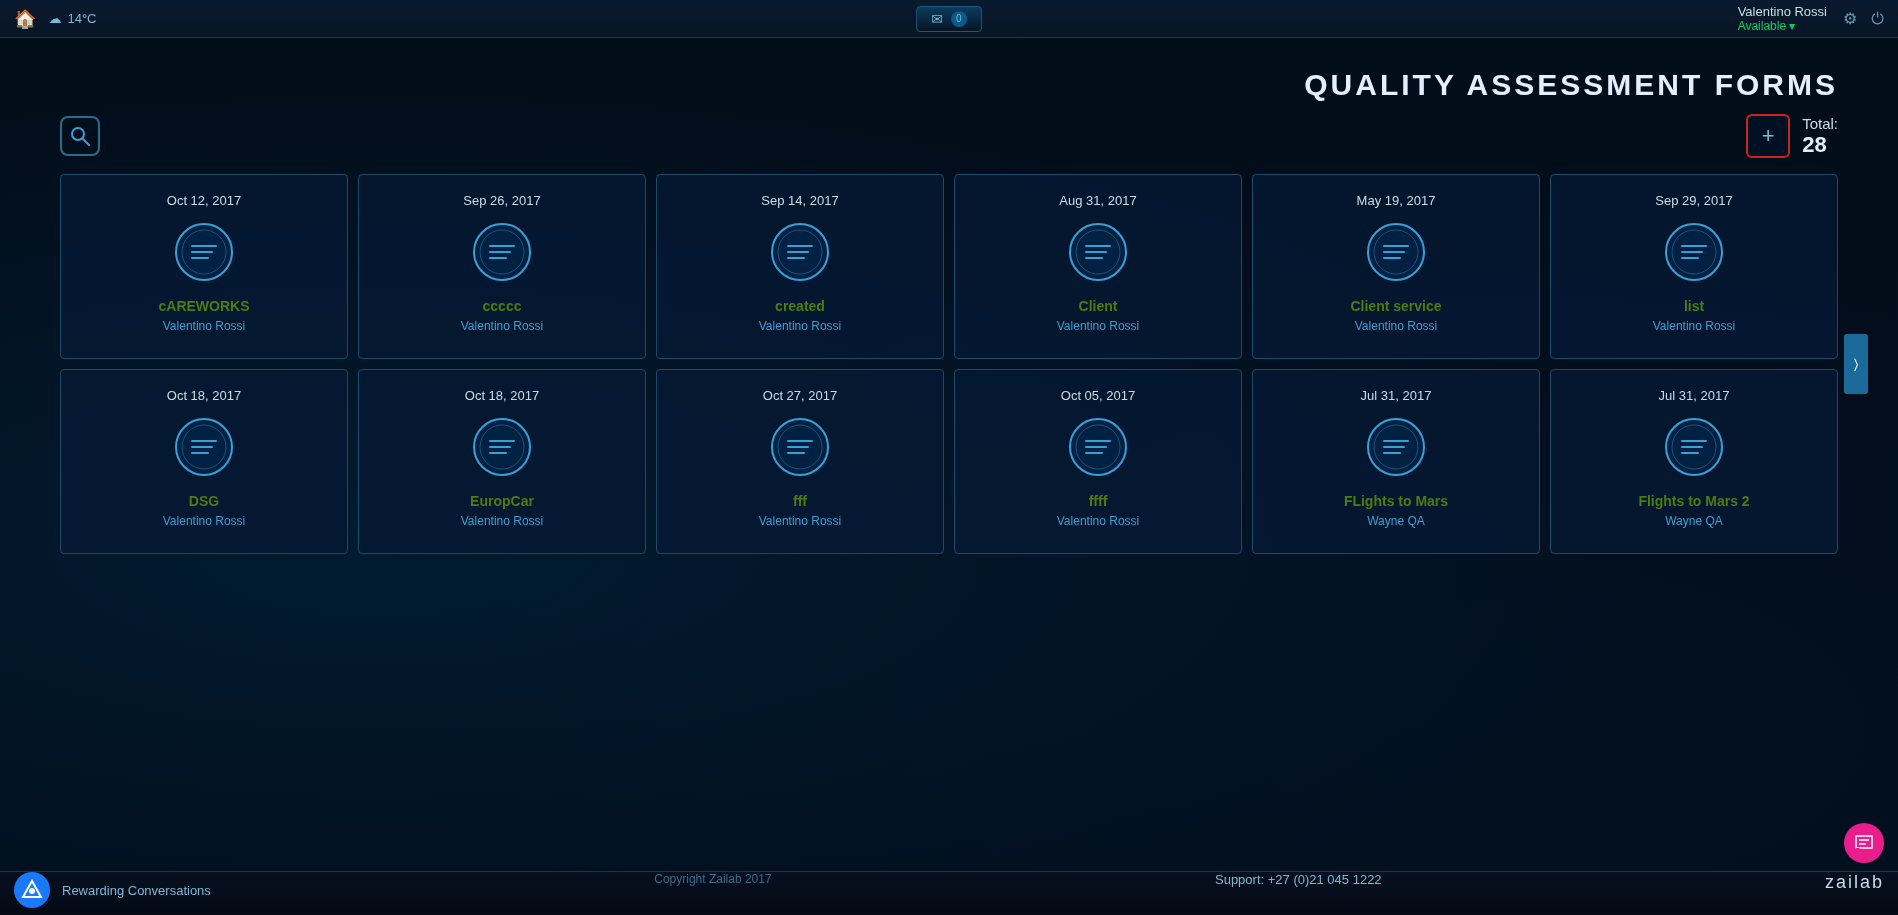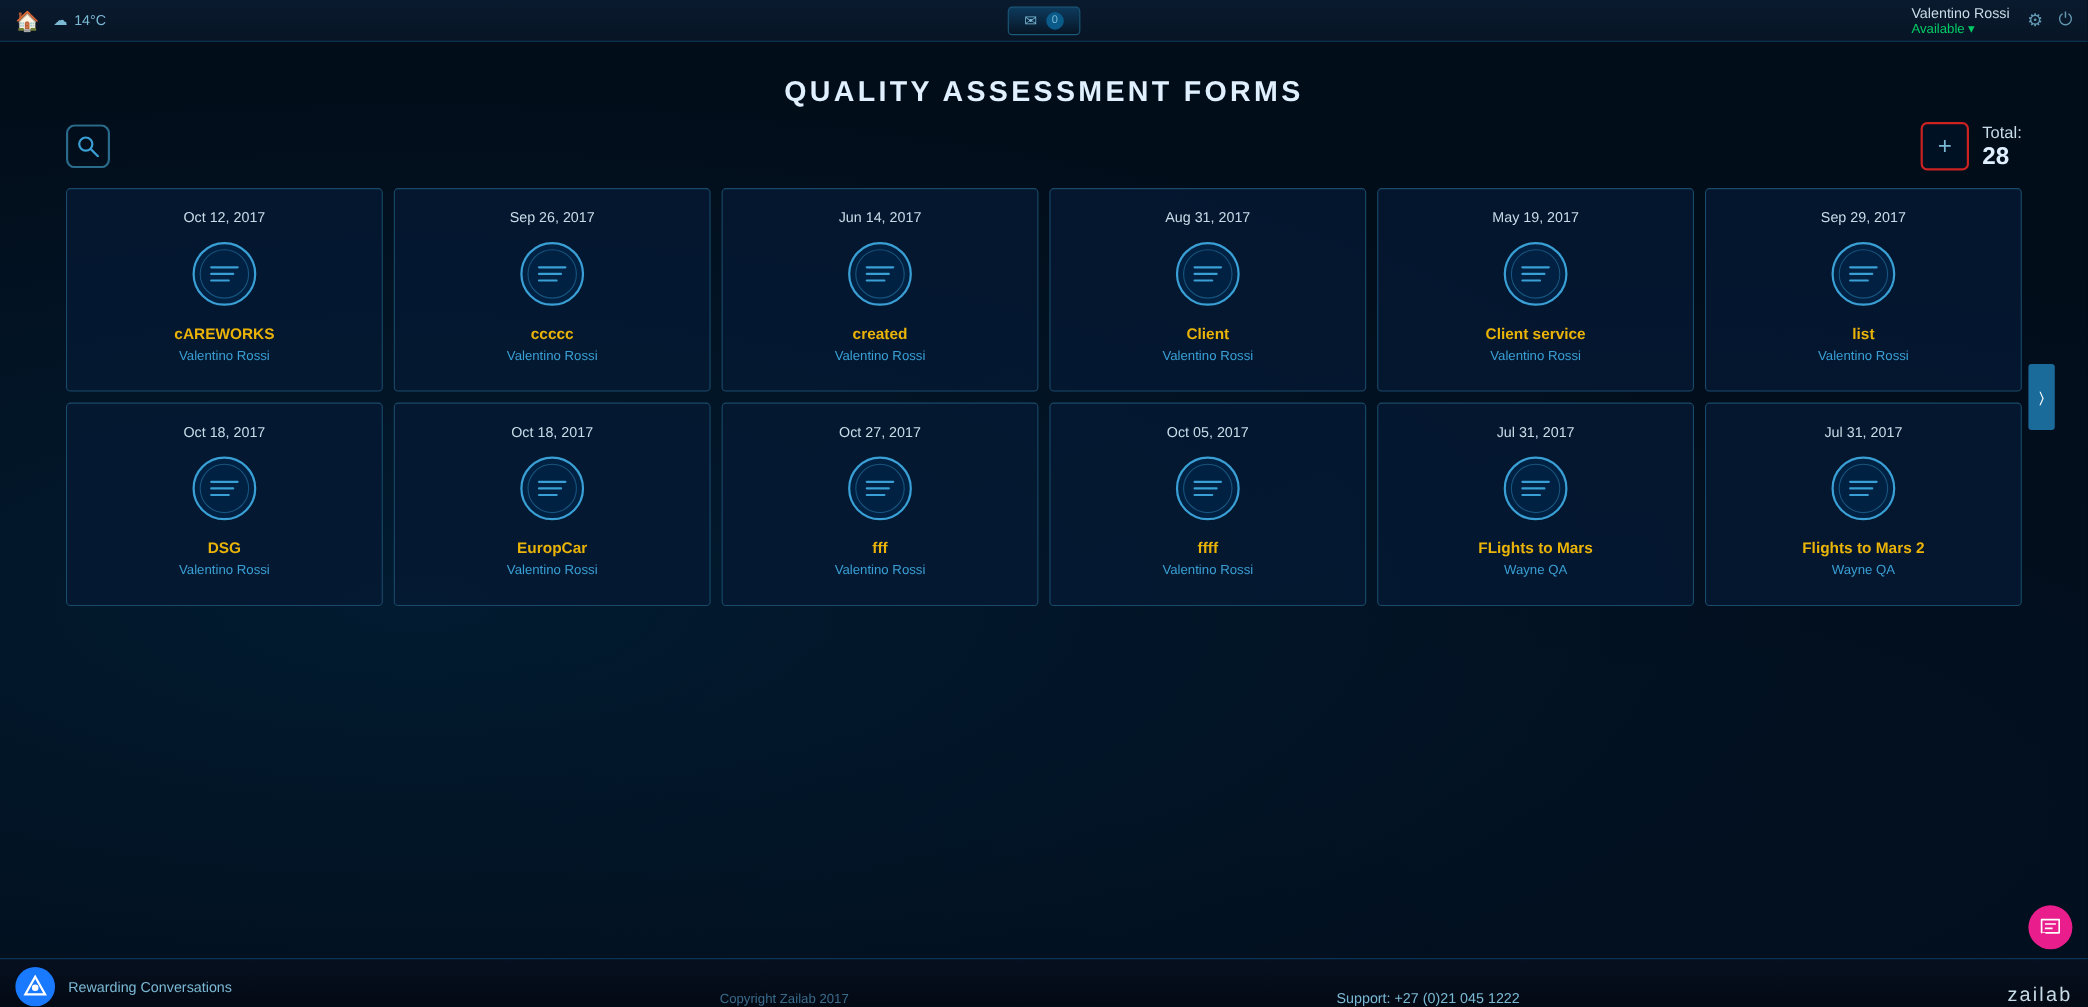--- a/index.html
+++ b/index.html
@@ -113,22 +113,22 @@
     }
 
     
     .main-content {
       padding: 30px 60px 20px;
       position: relative;
       z-index: 5;
     }
 
     .page-title {
-      text-align: center;
-      font-size: 26px;
+      text-align: right;
+      font-size: 30px;
       font-weight: 600;
       letter-spacing: 3px;
       color: #e0f0ff;
       margin-bottom: 12px;
     }
     .page-description {
       text-align: center;
       color: #3a9fd4;
       font-size: 14px;
       line-height: 1.6;
@@ -219,21 +219,21 @@
       height: 60px;
       margin-bottom: 16px;
     }
     .card-icon svg {
       width: 60px;
       height: 60px;
     }
     .card-name {
       font-size: 14px;
       font-weight: 600;
-      color: #eab308;
+      color: #4d7c0f;
       text-align: center;
       margin-bottom: 5px;
     }
     .card-owner {
       font-size: 12px;
       color: #3a9fd4;
       text-align: center;
     }
 
     
@@ -257,21 +257,21 @@
     
     .bottom-bar {
       position: absolute;
       bottom: 0;
       left: 0;
       right: 0;
       height: 44px;
       background: linear-gradient(180deg, #071020 0%, #030a14 100%);
       border-top: 1px solid #0d3a5c;
       display: flex;
-      align-items: flex-end;
+      align-items: flex-start;
       justify-content: space-between;
       padding: 0 14px;
       z-index: 10;
     }
     .bottom-left {
       display: flex;
       align-items: center;
       gap: 12px;
     }
     .zailab-logo-sm {
@@ -396,21 +396,21 @@
       <circle cx="30" cy="30" r="28" stroke="#3a9fd4" stroke-width="2" fill="rgba(0,40,80,0.6)"></circle>
       <circle cx="30" cy="30" r="22" stroke="#3a9fd4" stroke-width="1" fill="none" opacity="0.4"></circle>
       <line x1="18" y1="24" x2="42" y2="24" stroke="#3a9fd4" stroke-width="2" stroke-linecap="round"></line>
       <line x1="18" y1="30" x2="38" y2="30" stroke="#3a9fd4" stroke-width="2" stroke-linecap="round"></line>
       <line x1="18" y1="36" x2="34" y2="36" stroke="#3a9fd4" stroke-width="2" stroke-linecap="round"></line>
     </svg></div>
         <div class="card-name">ccccc</div>
         <div class="card-owner">Valentino Rossi</div>
       </div>
         <div class="card">
-        <div class="card-date">Jun 14, 2017</div>
+        <div class="card-date">Sep 14, 2017</div>
         <div class="card-icon"><svg viewBox="0 0 60 60" fill="none" xmlns="http://www.w3.org/2000/svg">
       <circle cx="30" cy="30" r="28" stroke="#3a9fd4" stroke-width="2" fill="rgba(0,40,80,0.6)"></circle>
       <circle cx="30" cy="30" r="22" stroke="#3a9fd4" stroke-width="1" fill="none" opacity="0.4"></circle>
       <line x1="18" y1="24" x2="42" y2="24" stroke="#3a9fd4" stroke-width="2" stroke-linecap="round"></line>
       <line x1="18" y1="30" x2="38" y2="30" stroke="#3a9fd4" stroke-width="2" stroke-linecap="round"></line>
       <line x1="18" y1="36" x2="34" y2="36" stroke="#3a9fd4" stroke-width="2" stroke-linecap="round"></line>
     </svg></div>
         <div class="card-name">created</div>
         <div class="card-owner">Valentino Rossi</div>
       </div>

